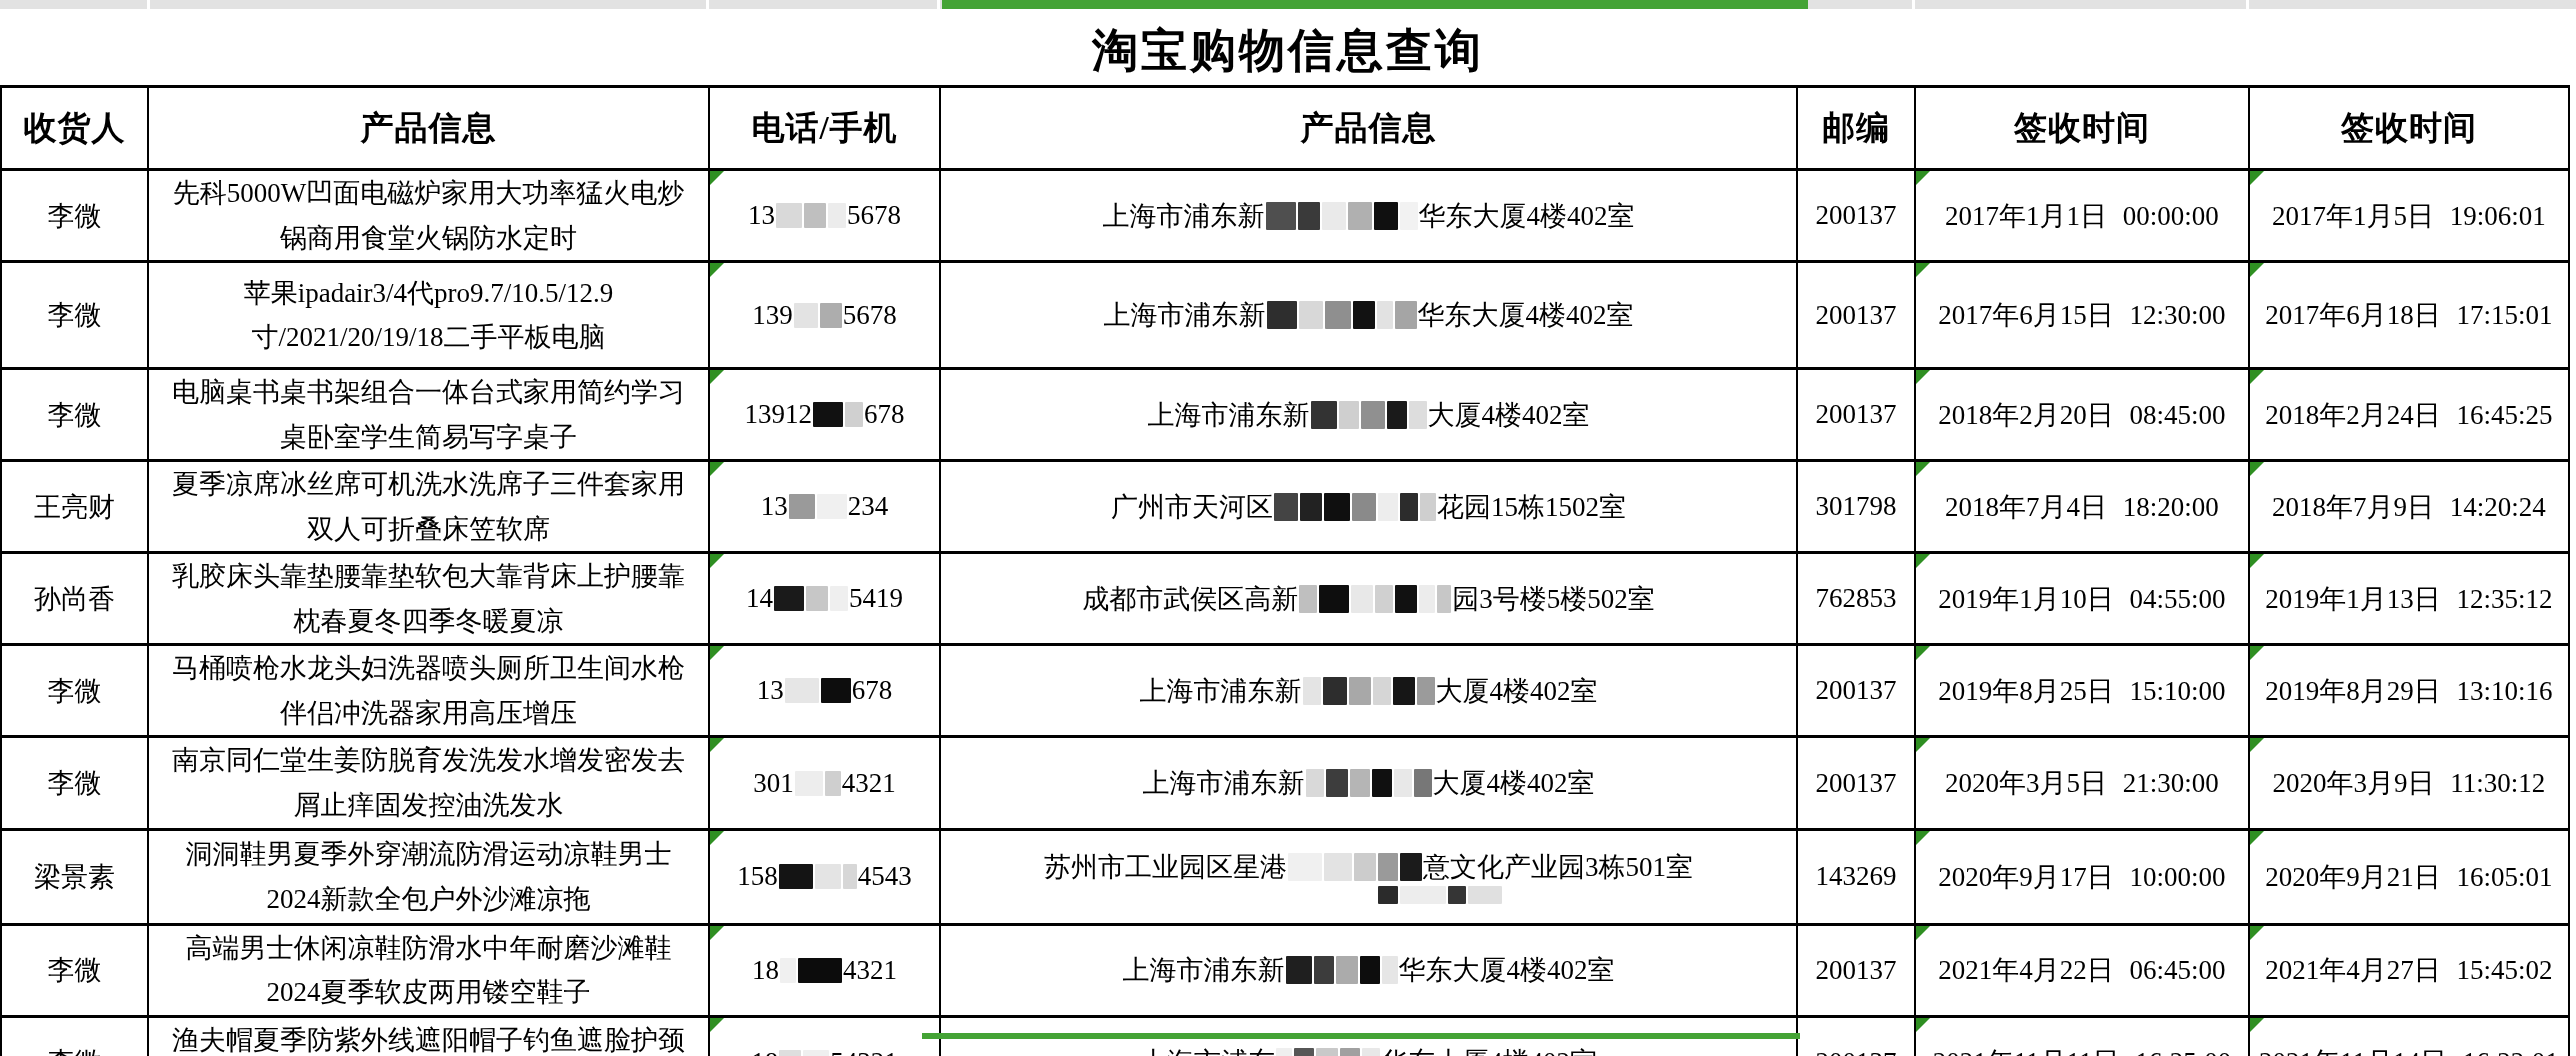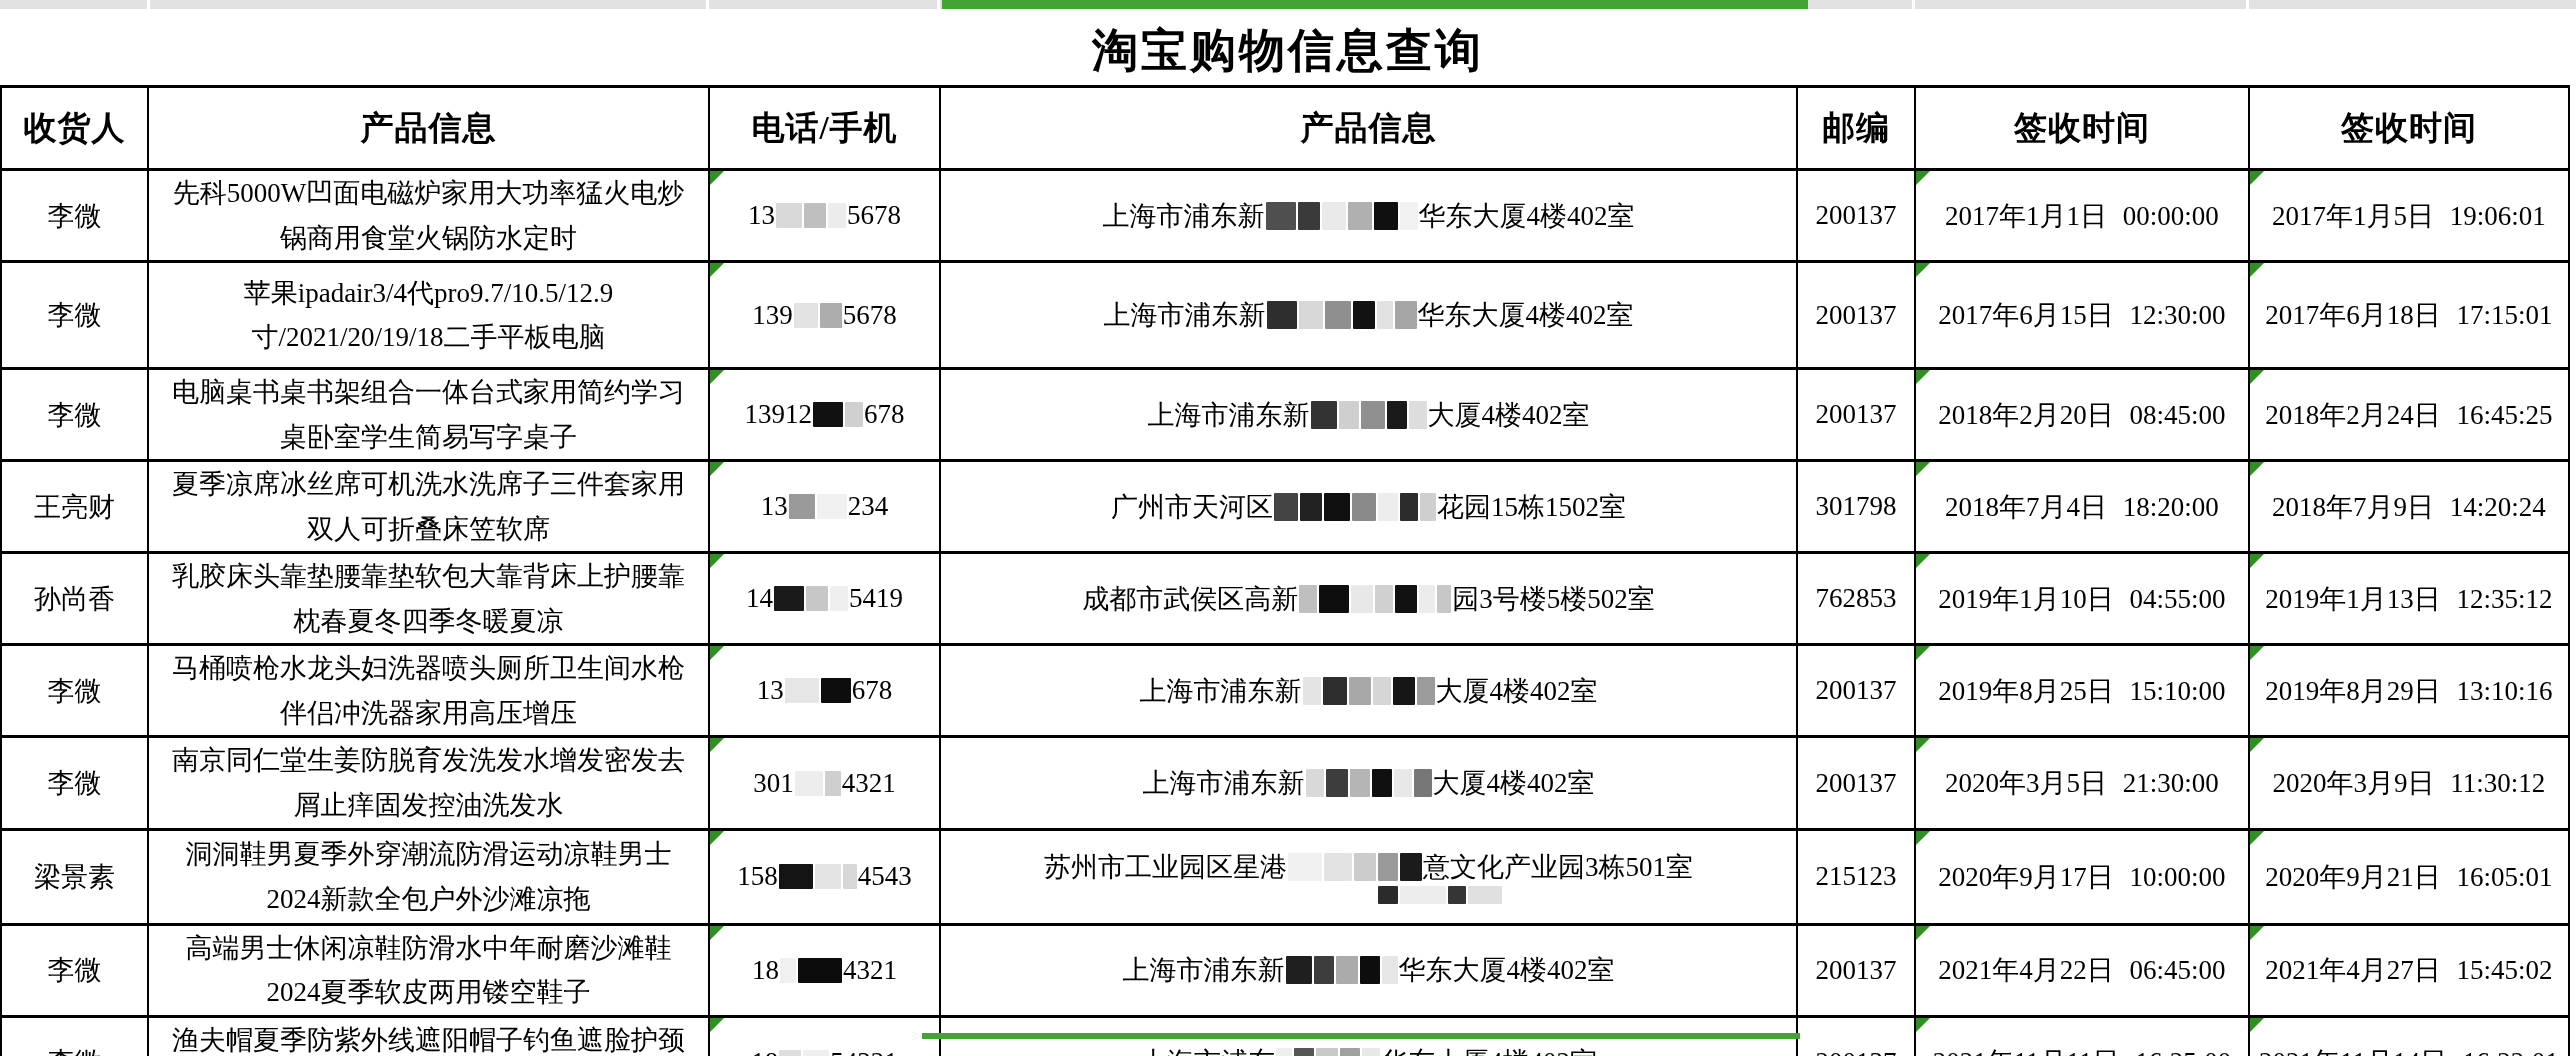--- a/index.html
+++ b/index.html
@@ -135,21 +135,21 @@
           <td class="c-address"><span>上海市浦东新</span><span class="mask" style="background: rgb(217, 217, 217); width: 18px;"></span><span class="mask" style="background: rgb(61, 61, 61); width: 22px;"></span><span class="mask" style="background: rgb(181, 181, 181); width: 20px;"></span><span class="mask" style="background: rgb(16, 16, 16); width: 20px;"></span><span class="mask" style="background: rgb(232, 232, 232); width: 18px;"></span><span class="mask" style="background: rgb(119, 119, 119); width: 18px;"></span><span>大厦4楼402室</span></td>
           <td class="c-zip"><span>200137</span></td>
           <td class="c-order time-cell"><span class="tri"></span><span>2020年3月5日 21:30:00</span></td>
           <td class="c-sign time-cell"><span class="tri"></span><span>2020年3月9日 11:30:12</span></td>
         </tr>
         <tr class="data-row" style="height: 95px;">
           <td class="c-recipient"><span>梁景素</span></td>
           <td class="c-product"><span>洞洞鞋男夏季外穿潮流防滑运动凉鞋男士2024新款全包户外沙滩凉拖</span></td>
           <td class="c-phone"><span class="tri"></span><span>158</span><span class="mask pmask" style="background: rgb(20, 20, 20); width: 34px;"></span><span class="mask pmask" style="background: rgb(228, 228, 228); width: 26px;"></span><span class="mask pmask" style="background: rgb(215, 215, 215); width: 14px;"></span><span>4543</span></td>
           <td class="c-address"><span>苏州市工业园区星港</span><span class="mask" style="background: rgb(240, 240, 240); width: 34px;"></span><span class="mask" style="background: rgb(227, 227, 227); width: 28px;"></span><span class="mask" style="background: rgb(204, 204, 204); width: 22px;"></span><span class="mask" style="background: rgb(154, 154, 154); width: 20px;"></span><span class="mask" style="background: rgb(27, 27, 27); width: 22px;"></span><span>意文化产业园3栋501室</span><div class="mask-line2"><span class="mask" style="background: rgb(43, 43, 43); width: 20px;"></span><span class="mask" style="background: rgb(237, 237, 237); width: 46px;"></span><span class="mask" style="background: rgb(53, 53, 53); width: 18px;"></span><span class="mask" style="background: rgb(224, 224, 224); width: 34px;"></span></div></td>
-          <td class="c-zip"><span>215123</span></td>
+          <td class="c-zip"><span>143269</span></td>
           <td class="c-order time-cell"><span class="tri"></span><span>2020年9月17日 10:00:00</span></td>
           <td class="c-sign time-cell"><span class="tri"></span><span>2020年9月21日 16:05:01</span></td>
         </tr>
         <tr class="data-row" style="height: 82px;">
           <td class="c-recipient"><span>李微</span></td>
           <td class="c-product"><span>高端男士休闲凉鞋防滑水中年耐磨沙滩鞋2024夏季软皮两用镂空鞋子</span></td>
           <td class="c-phone"><span class="tri"></span><span>18</span><span class="mask pmask" style="background: rgb(240, 240, 240); width: 16px;"></span><span class="mask pmask" style="background: rgb(12, 12, 12); width: 44px;"></span><span>4321</span></td>
           <td class="c-address"><span>上海市浦东新</span><span class="mask" style="background: rgb(31, 31, 31); width: 26px;"></span><span class="mask" style="background: rgb(60, 60, 60); width: 20px;"></span><span class="mask" style="background: rgb(171, 171, 171); width: 22px;"></span><span class="mask" style="background: rgb(13, 13, 13); width: 20px;"></span><span class="mask" style="background: rgb(230, 230, 230); width: 16px;"></span><span>华东大厦4楼402室</span></td>
           <td class="c-zip"><span>200137</span></td>
           <td class="c-order time-cell"><span class="tri"></span><span>2021年4月22日 06:45:00</span></td>

